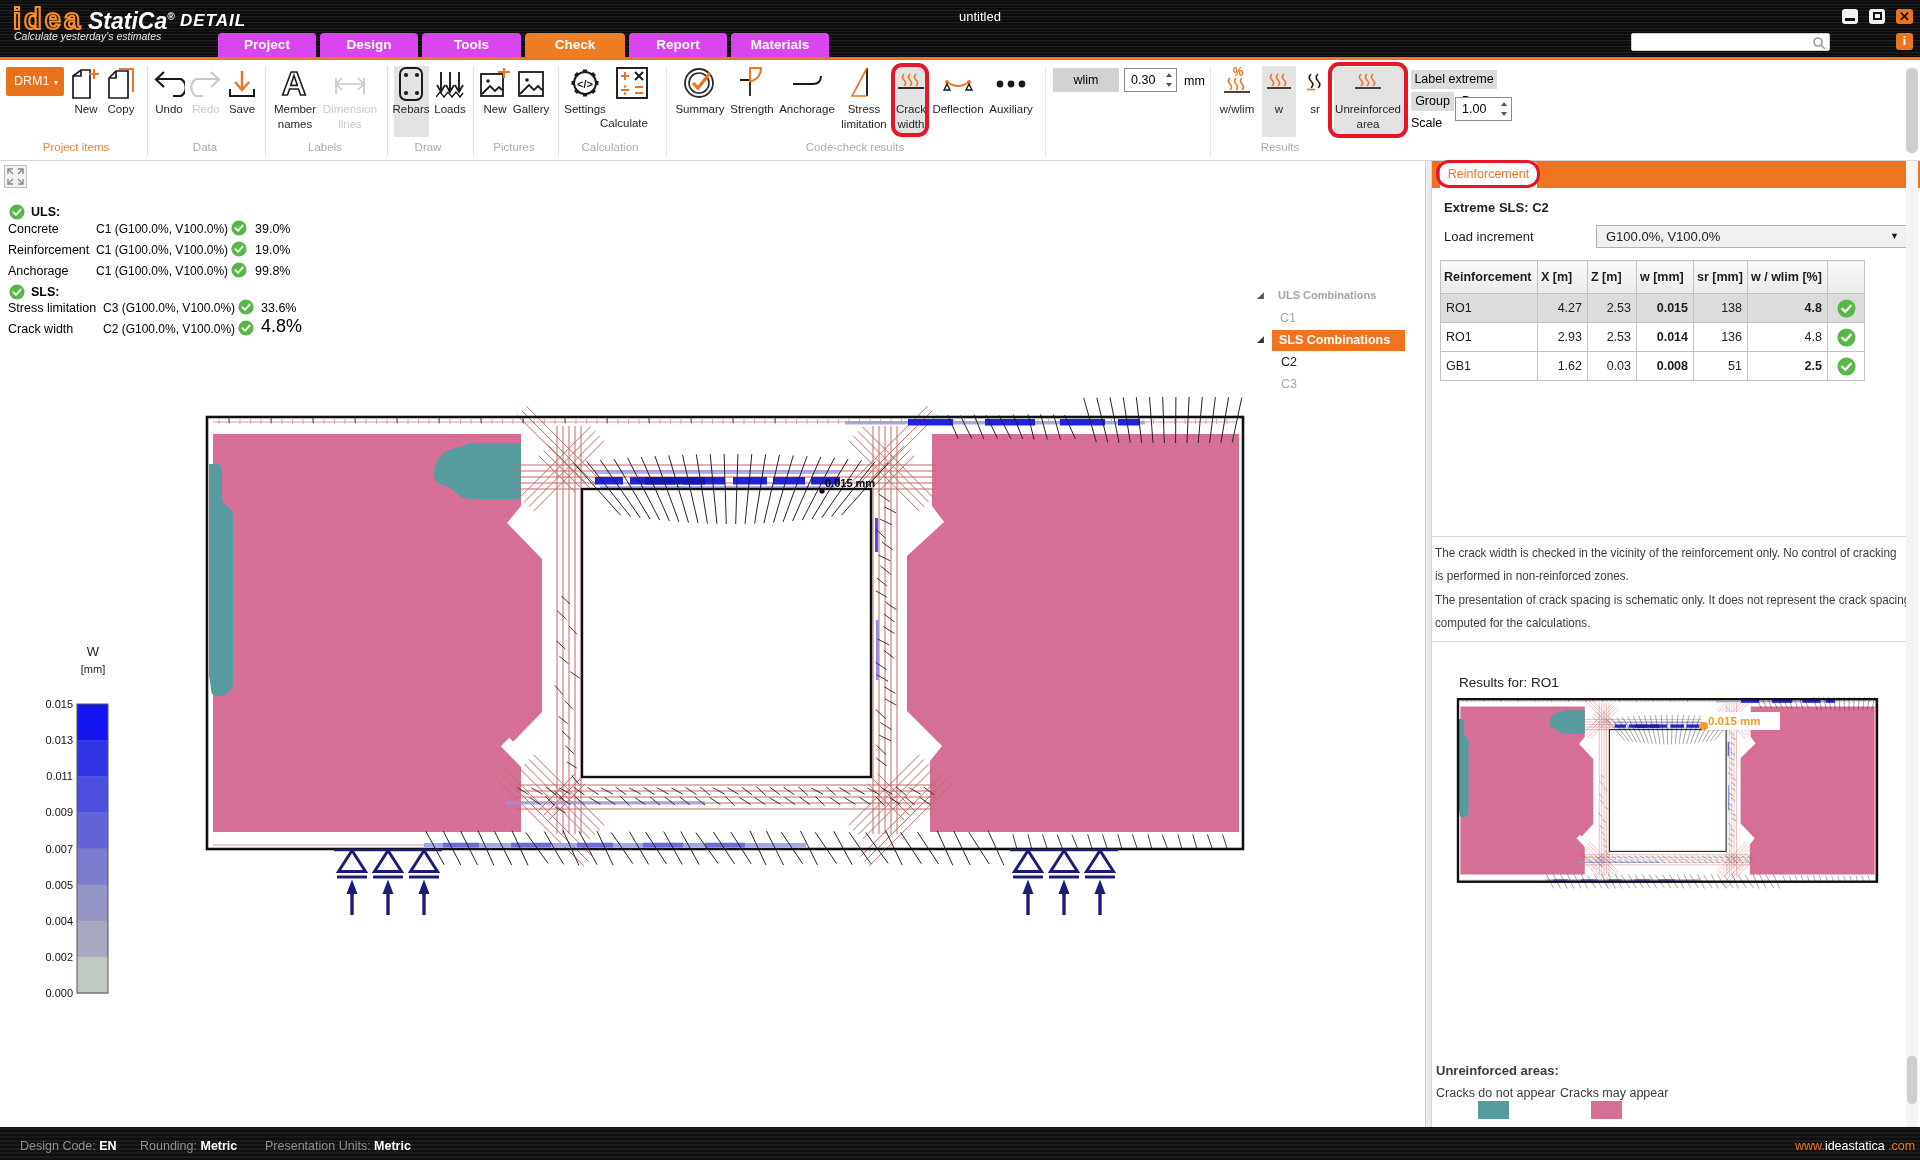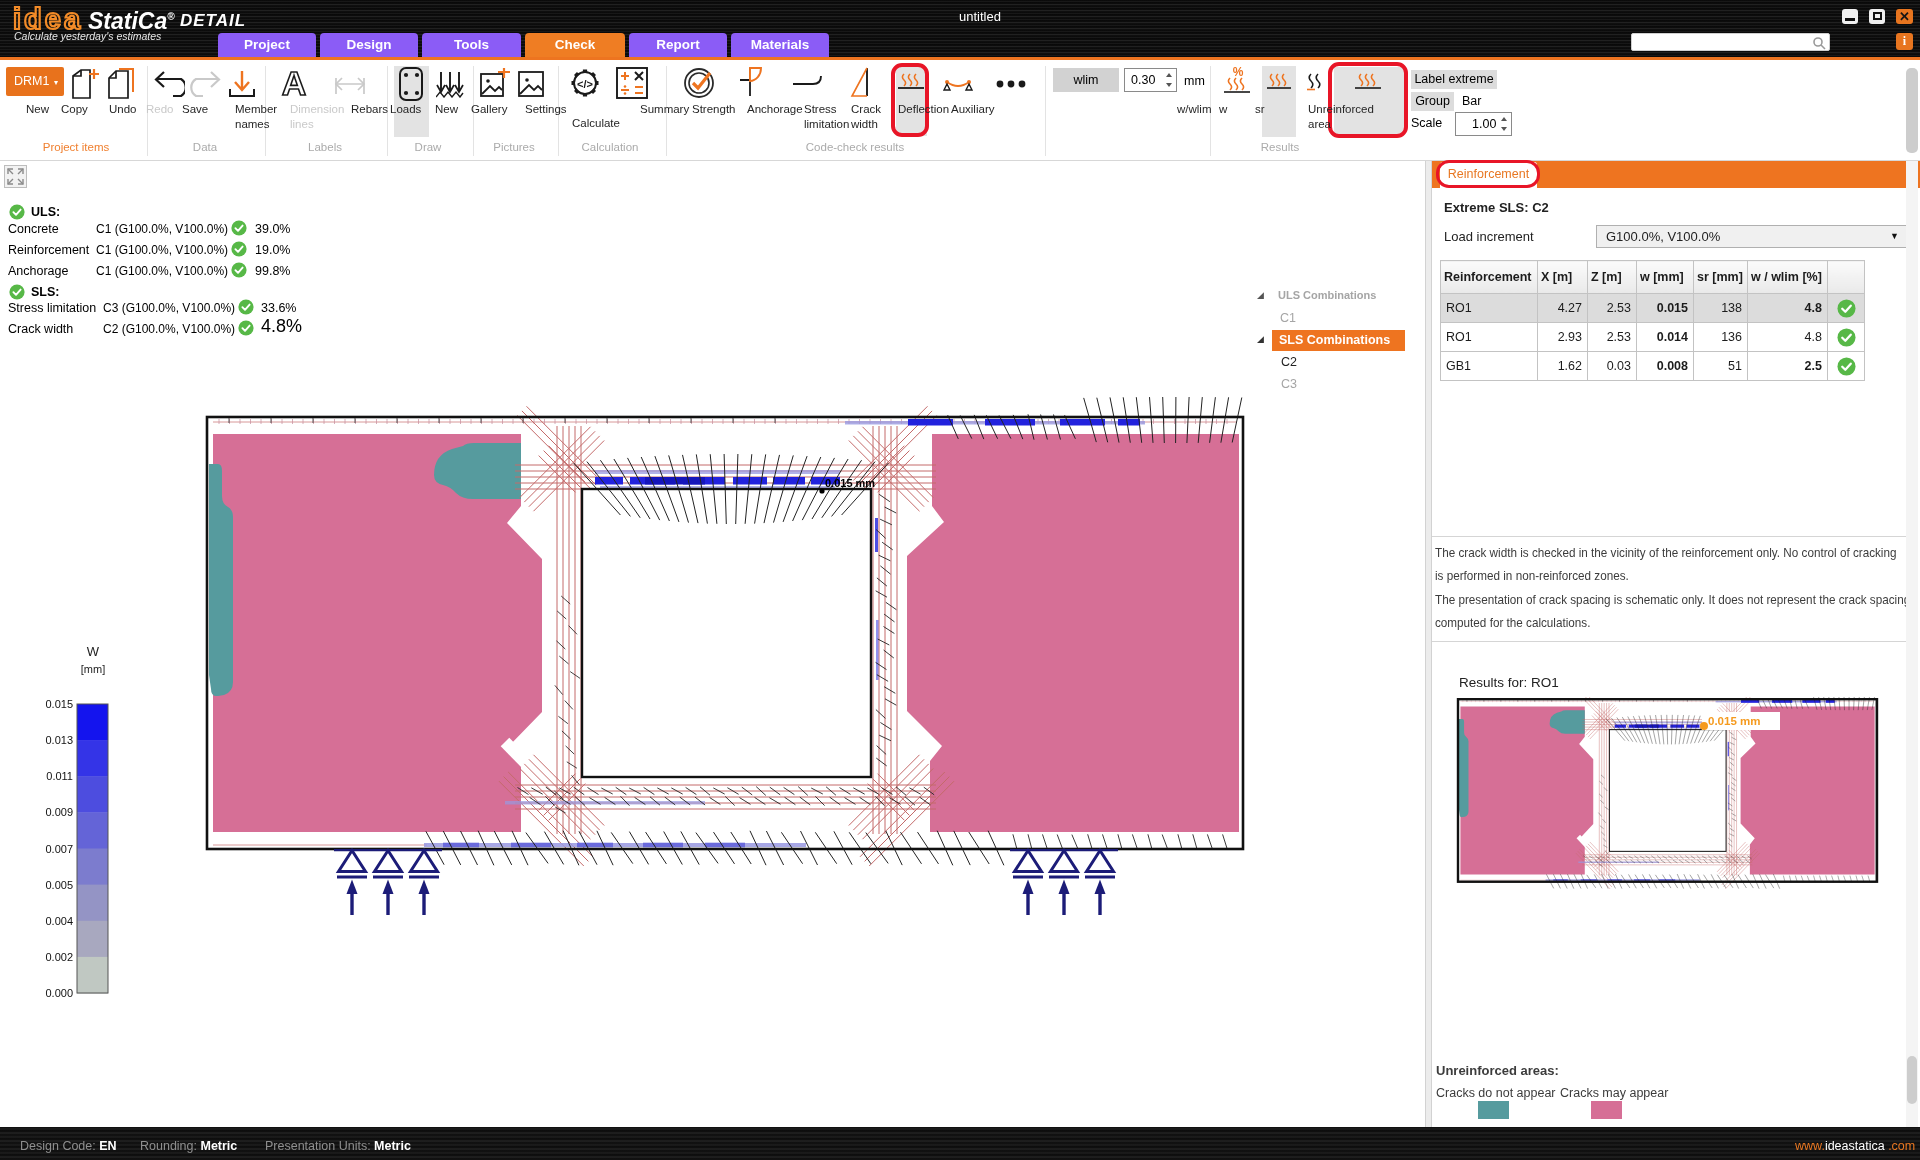--- a/index.html
+++ b/index.html
@@ -1,23 +1,23 @@
 <!DOCTYPE html>
 <html><head><meta charset="utf-8">
 <style>
 *{margin:0;padding:0;box-sizing:border-box}
 html,body{width:1920px;height:1160px;overflow:hidden;font-family:"Liberation Sans",sans-serif;background:#fff}
 #titlebar{position:absolute;left:0;top:0;width:1920px;height:57px;
  background:repeating-linear-gradient(180deg,#050505 0px,#181818 1.5px,#020202 3px,#212121 4.5px,#060606 6px);}
 #orangebar{position:absolute;left:0;top:57px;width:1920px;height:3px;background:#ed7420}
-.tab{position:absolute;top:33px;height:24px;background:#8b5cf6;color:#fff;font-weight:bold;font-size:13.5px;
+.tab{position:absolute;top:33px;height:24px;background:#d946ef;color:#fff;font-weight:bold;font-size:13.5px;
  text-align:center;line-height:24px;border-radius:4px 4px 0 0}
 .tab.sel{background:#ef7d23}
 #ribbon{position:absolute;left:0;top:60px;width:1920px;height:101px;background:#fff;border-bottom:1px solid #d7d7d7}
-.rlab{position:absolute;font-size:11.5px;color:#262626;white-space:nowrap}
+.rlab{position:absolute;font-size:11.5px;color:#262626;text-align:center;white-space:nowrap}
 .rlab.gray{color:#c9c9c9}
 .glab{position:absolute;top:141px;font-size:11.5px;color:#ababab;text-align:center;white-space:nowrap}
 .vsep{position:absolute;top:66px;height:90px;width:1px;background:#e3e3e3}
 .selbg{position:absolute;background:#e3e3e3}
 .redbox{position:absolute;border:4px solid #e81527;border-radius:11px}
 #statusbar{position:absolute;left:0;top:1127px;width:1920px;height:33px;
  background:repeating-linear-gradient(180deg,#0c0c0c 0px,#1f1f1f 2px,#080808 4px,#242424 6px,#0a0a0a 8px)}
 #panel{position:absolute;left:1432px;top:161px;width:488px;height:966px;background:#fff}
 .chk{width:100%;height:100%}
 table.res{border-collapse:collapse;font-size:12.5px;color:#1c1c1c;table-layout:fixed}
@@ -229,21 +229,21 @@
     <path transform="translate(28,2)" d="M0 12 q3.2 -3 0 -6 q-3.2 -3 0 -6" fill="none" stroke="#ee7420" stroke-width="1.6"></path>
     <path transform="translate(34,2)" d="M0 12 q3.2 -3 0 -6 q-3.2 -3 0 -6" fill="none" stroke="#ee7420" stroke-width="1.6"></path>
     <line x1="16" y1="16" x2="42" y2="16" stroke="#1a1a1a" stroke-width="1.6"></line>
   </svg>
 <div class="rlab" style="left:1308px;top:103px;width:120px">Unreinforced</div>
 <div class="rlab" style="left:1308px;top:118px;width:120px">area</div>
 <div style="position:absolute;left:1411px;top:70px;width:86px;height:19px;background:#dcdcdc;font-size:12.5px;text-align:center;line-height:19px">Label extreme</div>
 <div style="position:absolute;left:1411px;top:92px;width:43px;height:19px;background:#dcdcdc;font-size:12.5px;text-align:center;line-height:19px">Group</div>
 <div style="position:absolute;left:1462px;top:94px;font-size:12.5px">Bar</div>
 <div style="position:absolute;left:1411px;top:116px;font-size:12.5px">Scale</div>
-<div style="position:absolute;left:1455px;top:112px;width:57px;height:24px;background:#fff;border:1px solid #8a8a8a;font-size:12.5px;line-height:22px;padding-left:16px">1.00
+<div style="position:absolute;left:1455px;top:97px;width:57px;height:24px;background:#fff;border:1px solid #8a8a8a;font-size:12.5px;line-height:22px;padding-left:6px">1.00
 <svg style="position:absolute;right:2px;top:2px" width="10" height="18" viewBox="0 0 10 18">
       <path d="M2 6 L5 2 L8 6 Z" fill="#555"></path>
       <path d="M2 12 L5 16 L8 12 Z" fill="#555"></path>
     </svg></div>
 <div class="glab" style="left:16px;width:120px;color:#f08030">Project items</div>
 <div class="glab" style="left:115px;width:180px">Data</div>
 <div class="glab" style="left:235px;width:180px">Labels</div>
 <div class="glab" style="left:338px;width:180px">Draw</div>
 <div class="glab" style="left:424px;width:180px">Pictures</div>
 <div class="glab" style="left:520px;width:180px">Calculation</div>

